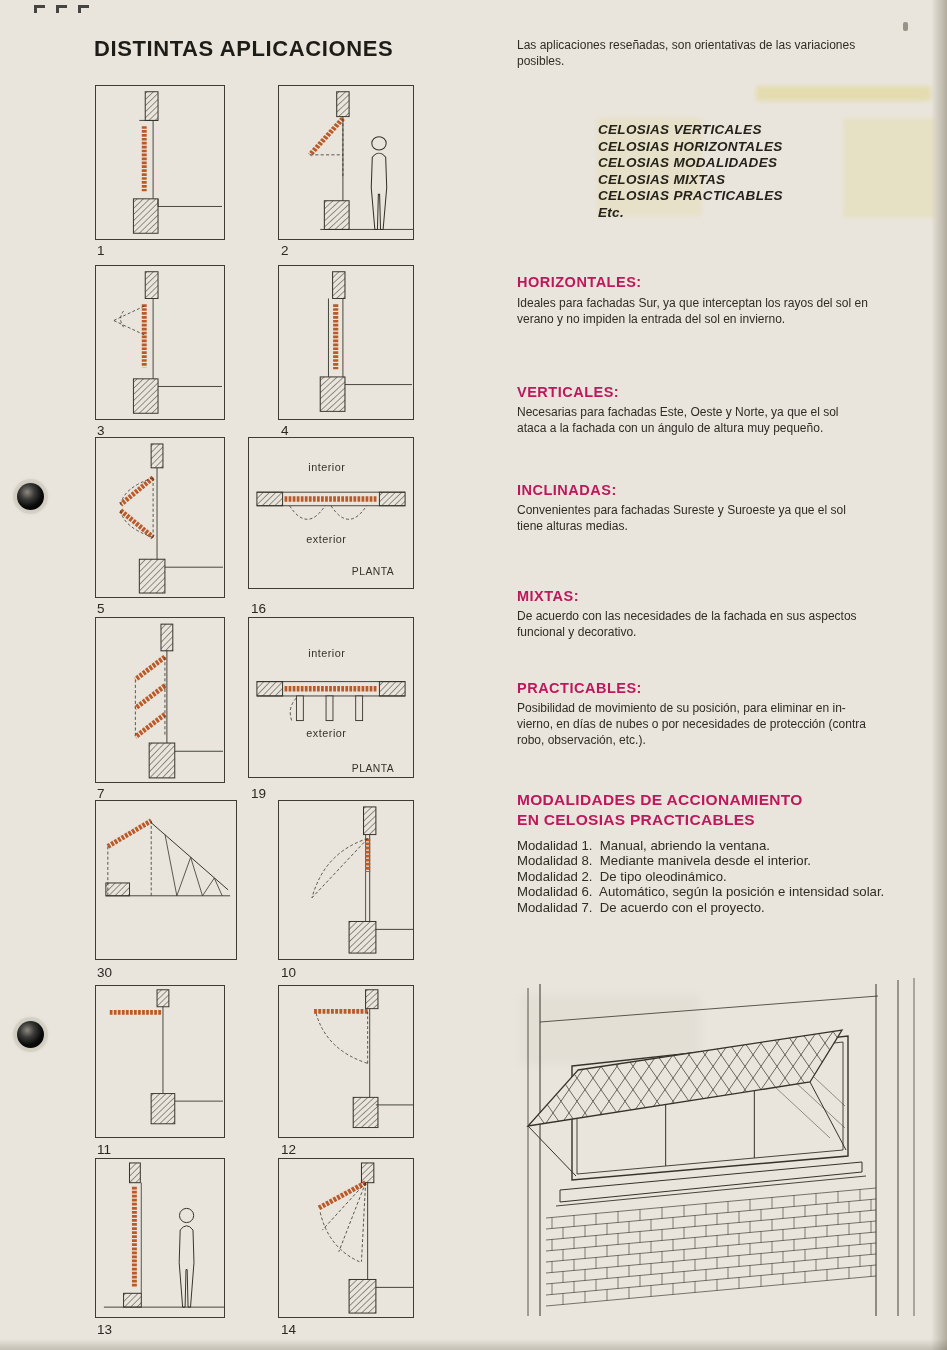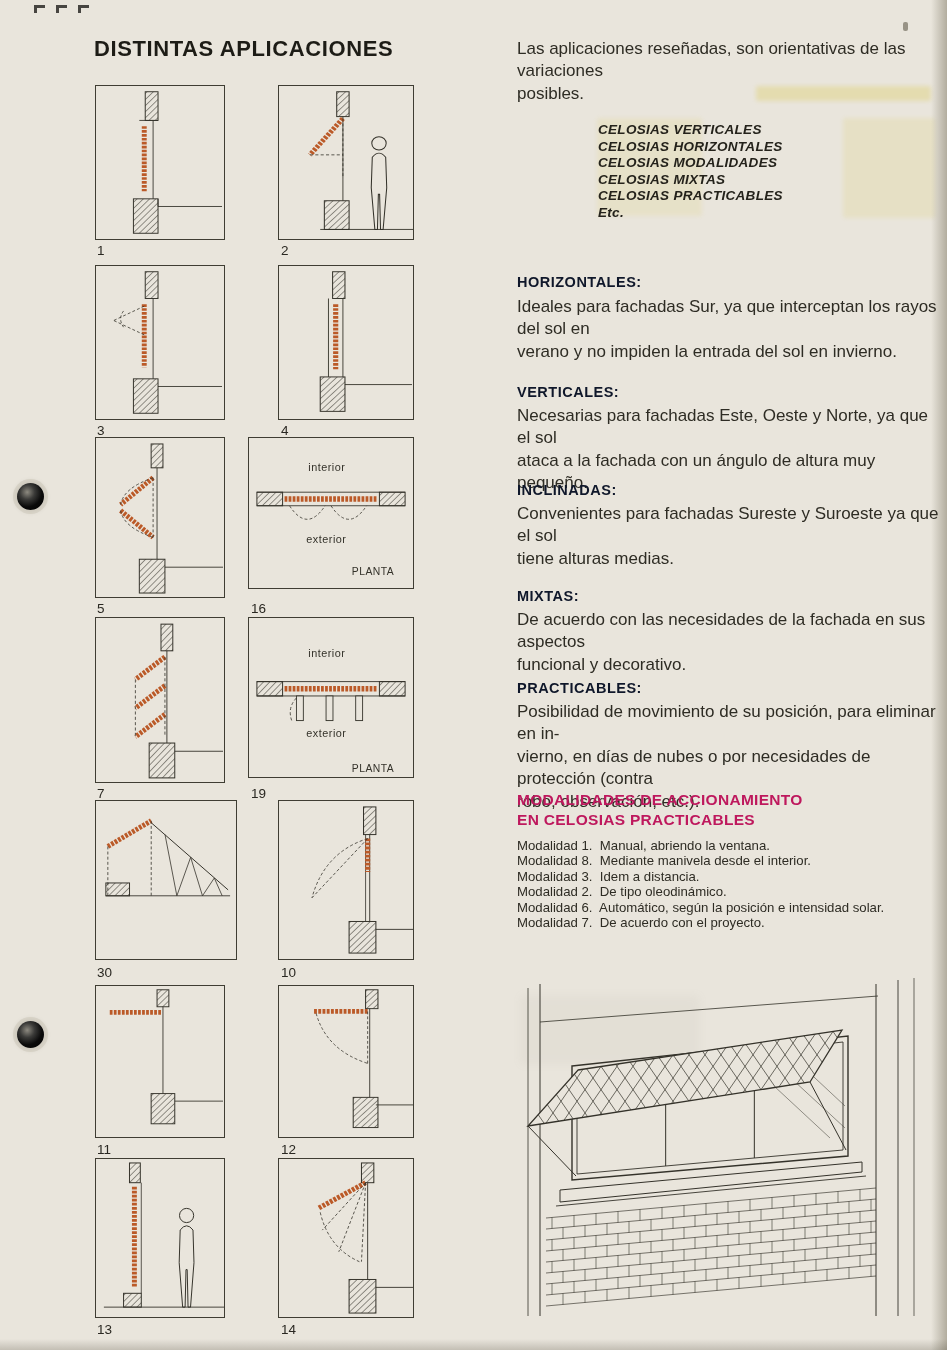--- a/index.html
+++ b/index.html
@@ -12,28 +12,28 @@
   }
   .sheet{position:absolute;inset:0}
   .title{
     position:absolute;left:94px;top:36px;
     font-size:22px;font-weight:bold;letter-spacing:.6px;color:#1d1c16;
   }
   .dbox{position:absolute;border:1px solid #3f3d33;background:transparent}
   .dnum{position:absolute;font-size:13.5px;color:#2a2822}
   .rtext{
     position:absolute;width:424px;
-    font-size:17px;line-height:1.32;white-space:pre-line;color:#2e2c24;
+    font-size:12px;line-height:1.32;white-space:pre-line;color:#2e2c24;
   }
   .types{
     position:absolute;left:598px;top:122px;
     font-weight:bold;font-size:13.5px;line-height:16.5px;letter-spacing:.3px;color:#24221b;font-style:italic;
   }
   .rhead{
-    position:absolute;font-size:14.5px;font-weight:bold;letter-spacing:.5px;color:#0f172a;
+    position:absolute;font-size:14.5px;font-weight:bold;letter-spacing:.5px;color:#be185d;
   }
   .modhead{
     position:absolute;font-size:15.5px;font-weight:bold;line-height:19.5px;
     letter-spacing:.3px;white-space:pre-line;color:#be185d;
   }
   .mods{position:absolute;font-size:13.2px;line-height:15.4px}
   .mods li{white-space:pre;margin:0}
   .illus{position:absolute}
   .hole{
     position:absolute;width:27px;height:27px;border-radius:50%;
@@ -379,21 +379,20 @@
   <h2 class="rhead" style="left:517px;top:680px">PRACTICABLES:</h2>
   <p class="rtext" style="left:517px;top:701px">Posibilidad de movimiento de su posición, para eliminar en in-
 vierno, en días de nubes o por necesidades de protección (contra
 robo, observación, etc.).</p>
 
   <h2 class="modhead" style="left:517px;top:790px">MODALIDADES DE ACCIONAMIENTO
 EN CELOSIAS PRACTICABLES</h2>
   <ol class="mods" style="left:517px;top:838px">
     <li>Modalidad 1.  Manual, abriendo la ventana.</li>
     <li>Modalidad 8.  Mediante manivela desde el interior.</li>
-    <li>Modalidad 3.  Idem a distancia.</li>
     <li>Modalidad 2.  De tipo oleodinámico.</li>
     <li>Modalidad 6.  Automático, según la posición e intensidad solar.</li>
     <li>Modalidad 7.  De acuerdo con el proyecto.</li>
   </ol>
 
   <div class="illus" style="left:510px;top:978px;width:424px;height:344px">
       <svg viewBox="0 0 424 344" preserveAspectRatio="none" style="width: 100%; height: 100%;">
         <defs>
           <pattern id="hp14" width="4.5" height="4.5" patternUnits="userSpaceOnUse" patternTransform="rotate(45)">
             <line x1="0" y1="0" x2="0" y2="4.5" stroke="#34322a" stroke-width="1"></line>

